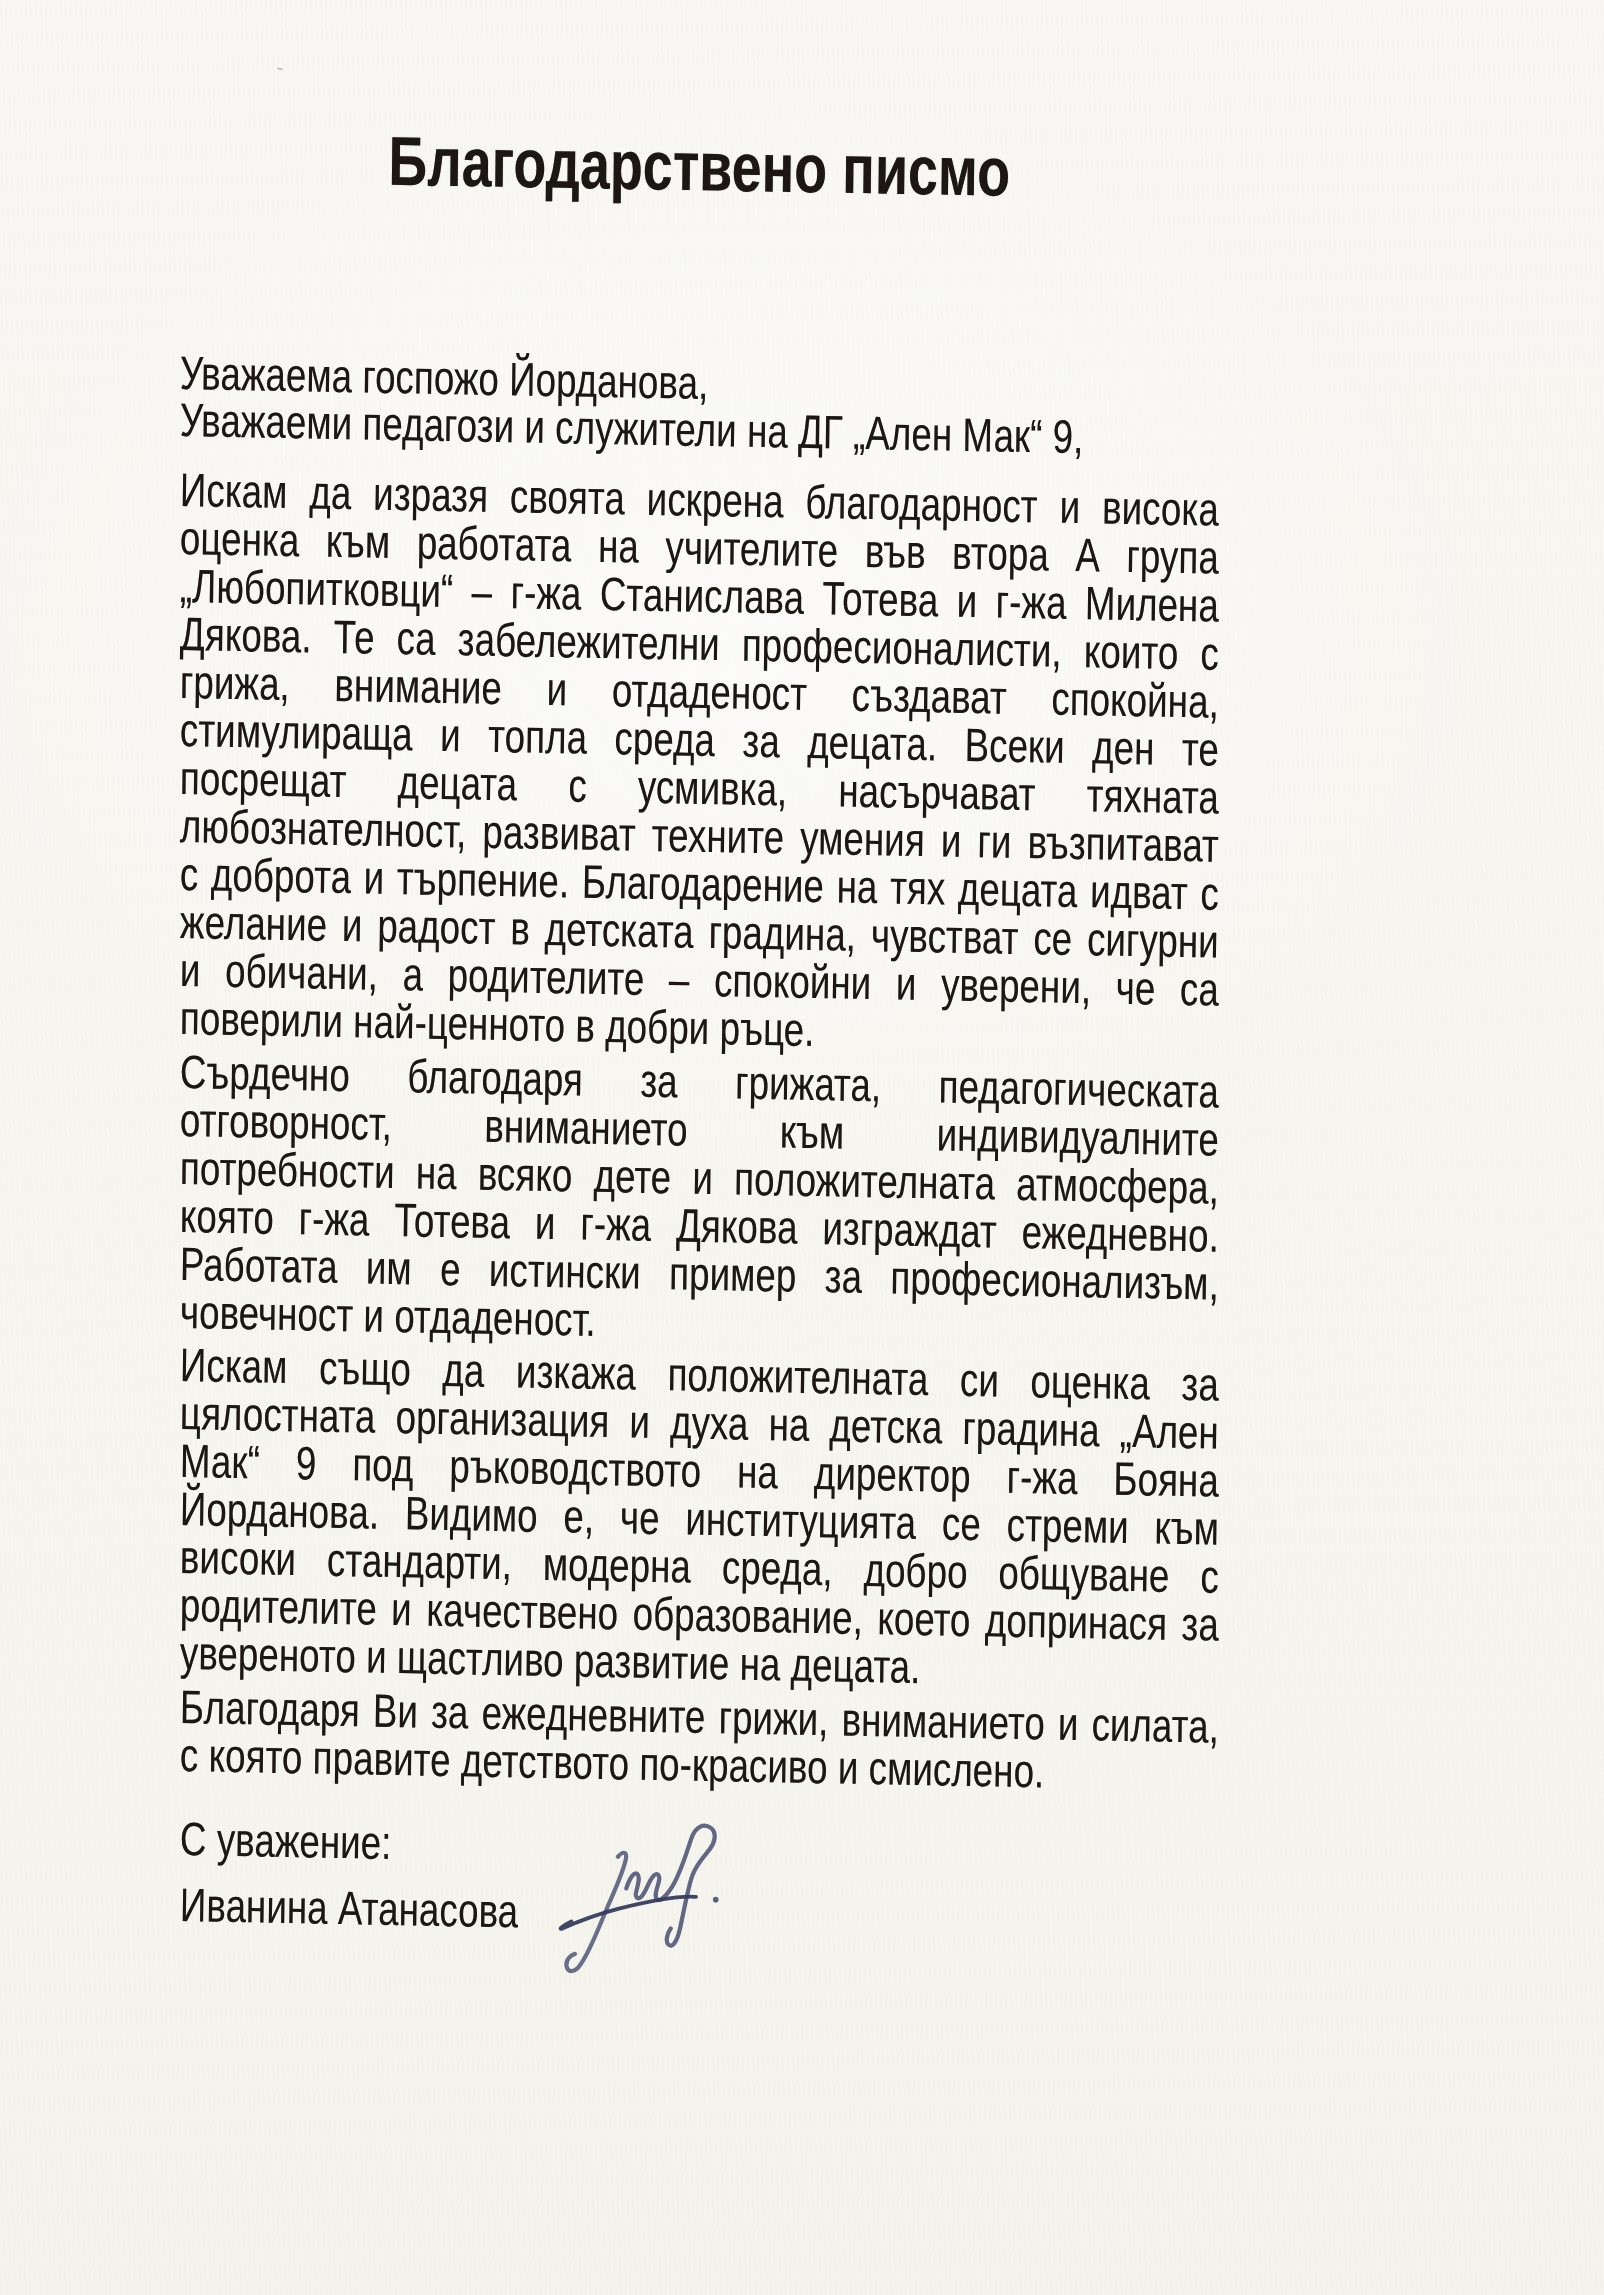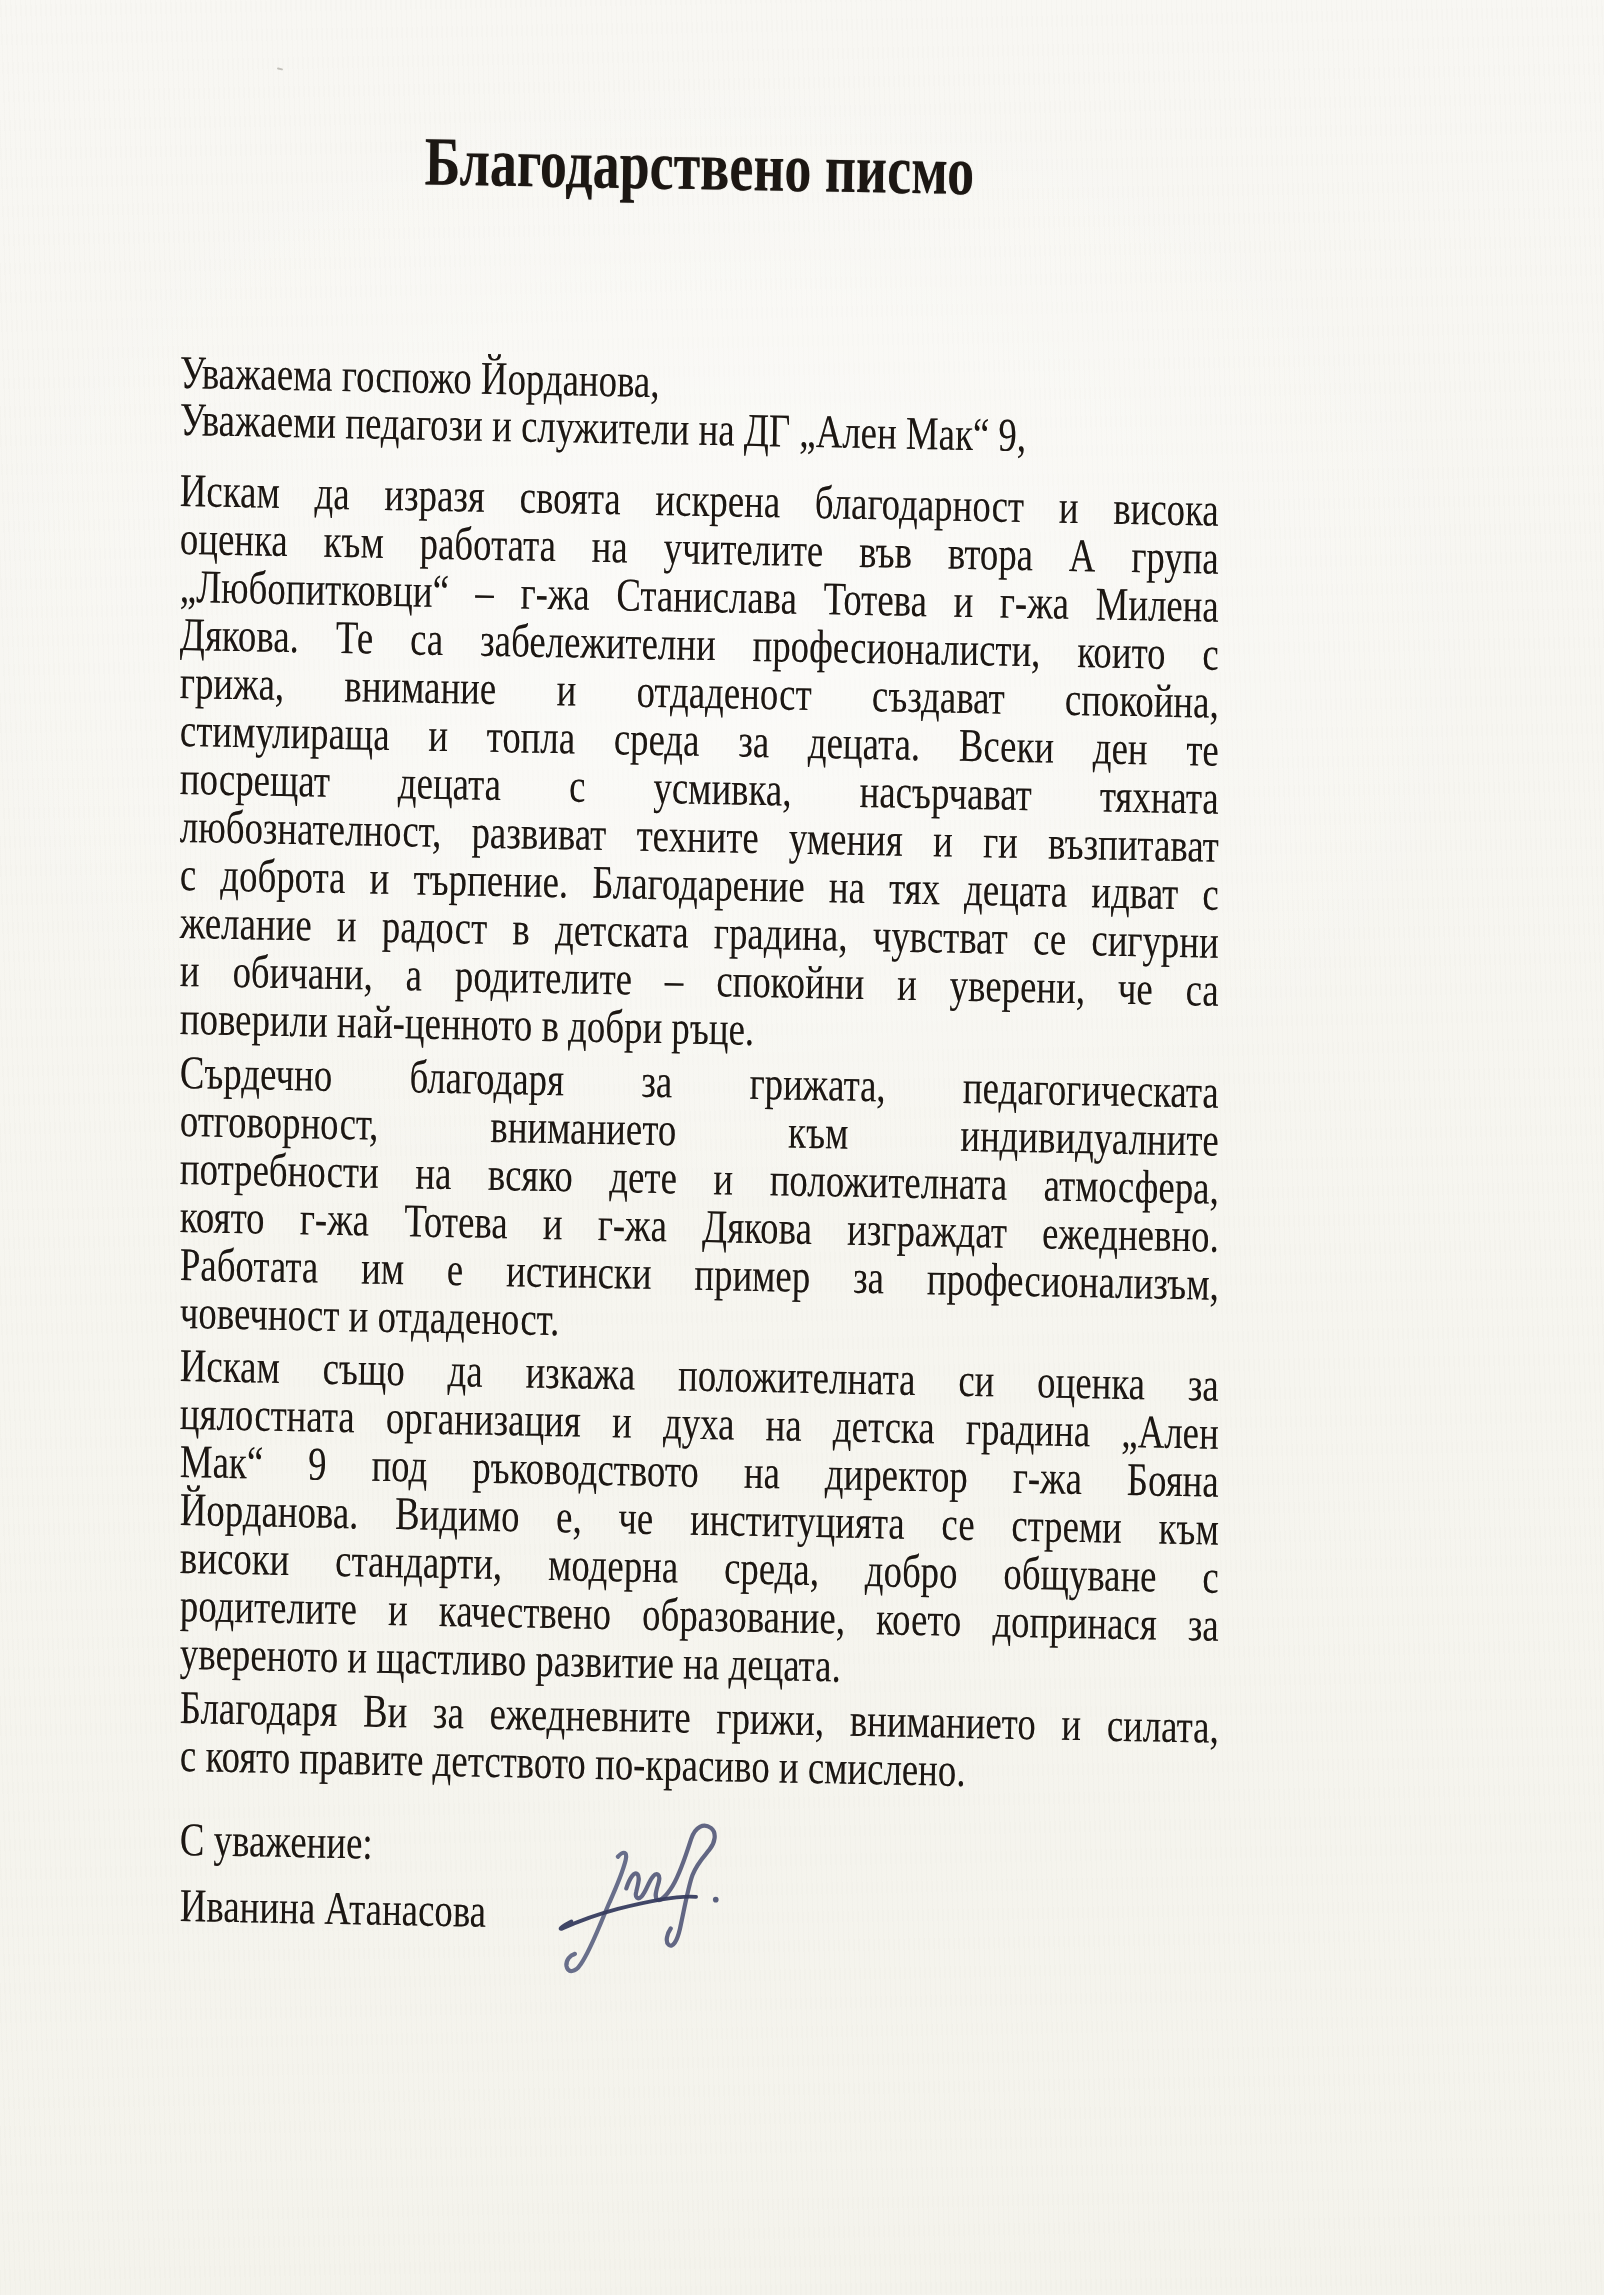--- a/index.html
+++ b/index.html
@@ -6,21 +6,21 @@
   .sheet{
     position:relative;
     width:1604px;height:2295px;
     margin:0 auto;
     overflow:hidden;
     background-color:#f7f6f1;
     background-image:
       radial-gradient(ellipse 1129px 847px at 45% 28%, rgba(255,255,255,.55), rgba(255,255,255,0) 70%),
       repeating-linear-gradient(88deg, rgba(125,118,100,.018) 0 1.4px, rgba(0,0,0,0) 1.4px 5px),
       linear-gradient(180deg,#f8f7f3 0%,#f6f5ef 60%,#f4f3ec 100%);
-    font-family:Liberation Serif, serif;
+    font-family:Liberation Sans, sans-serif;
     color:#1c1713;
   }
   .speck{
     position:absolute;left:277px;top:68px;width:6.4px;height:2.1px;
     background:rgba(130,126,118,.45);border-radius:1.4px;transform:rotate(12deg);
   }
   
   .block{
     position:absolute;left:180px;width:1332px;
     transform:scaleX(0.78);transform-origin:0 0;

